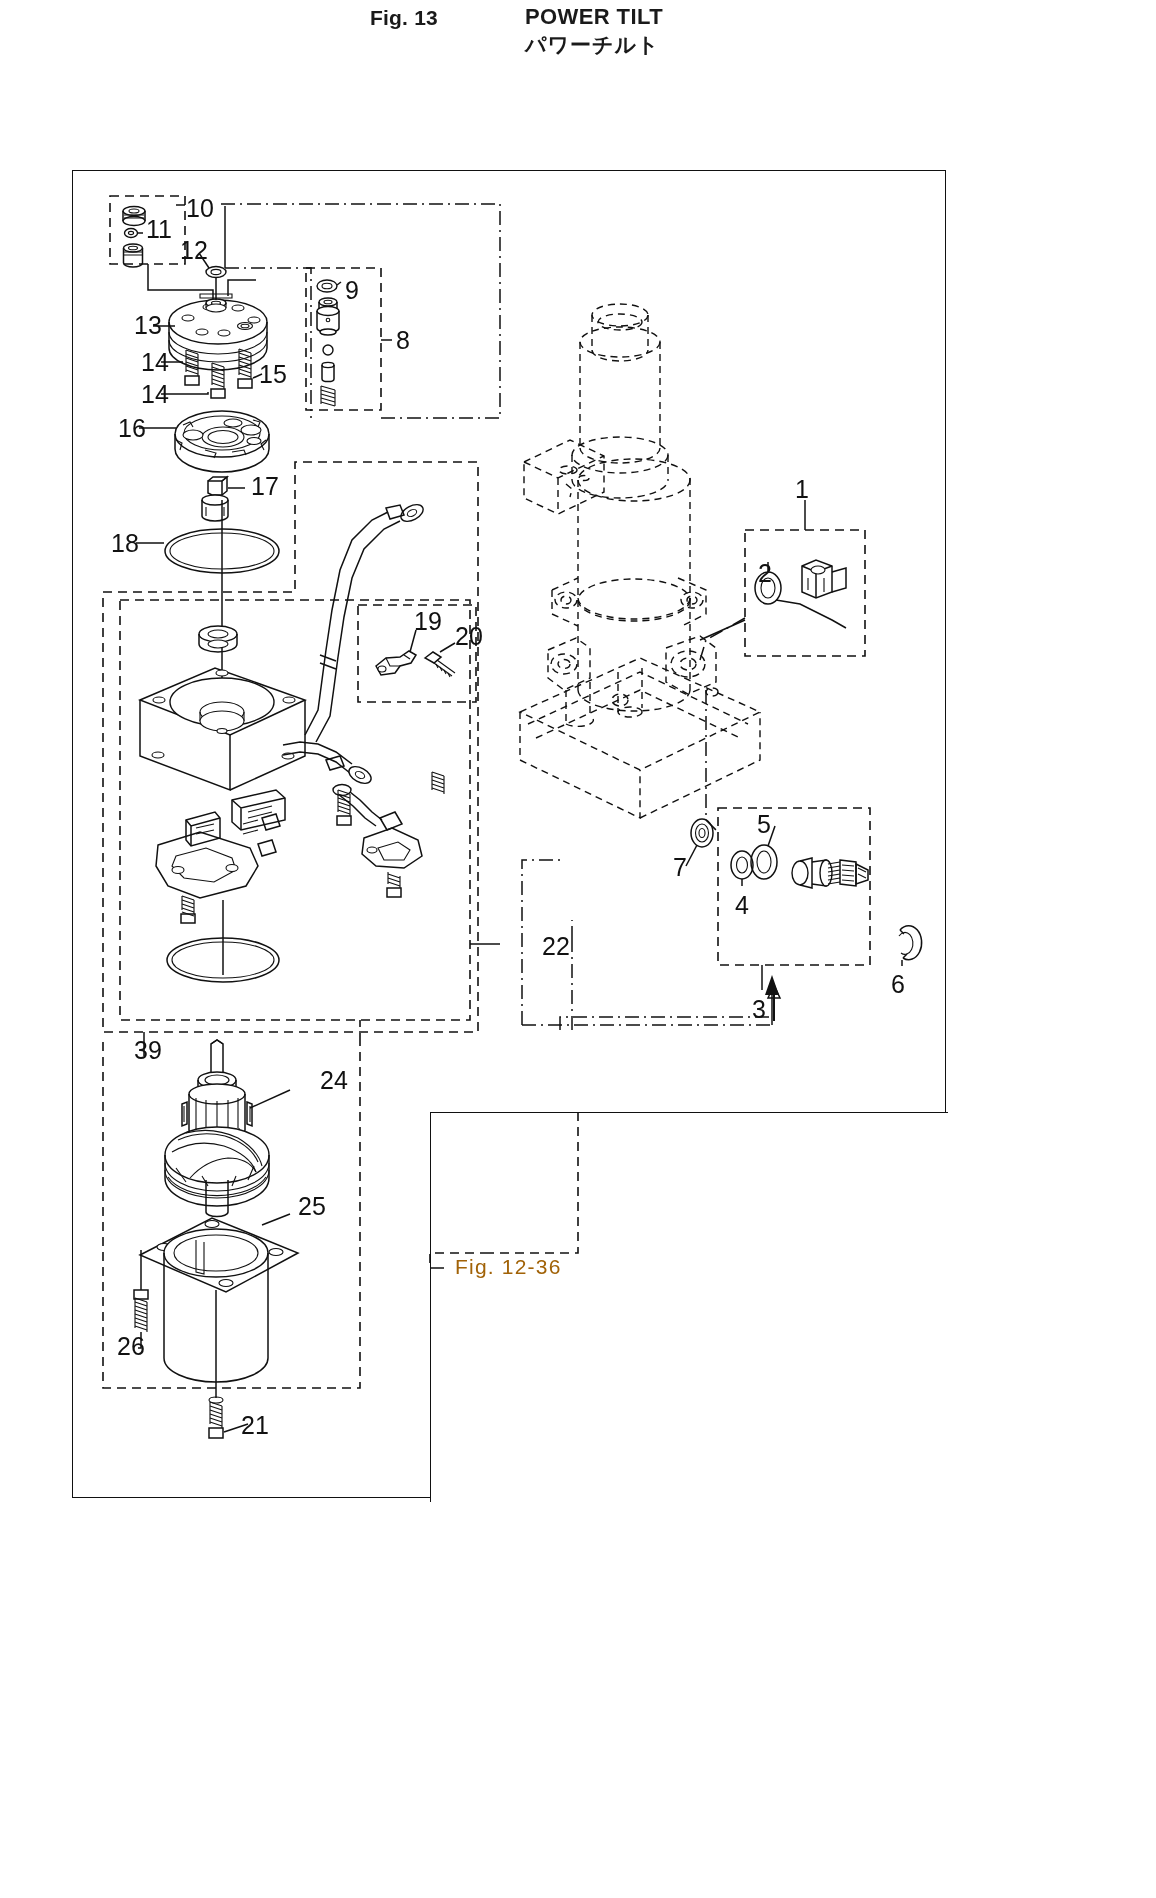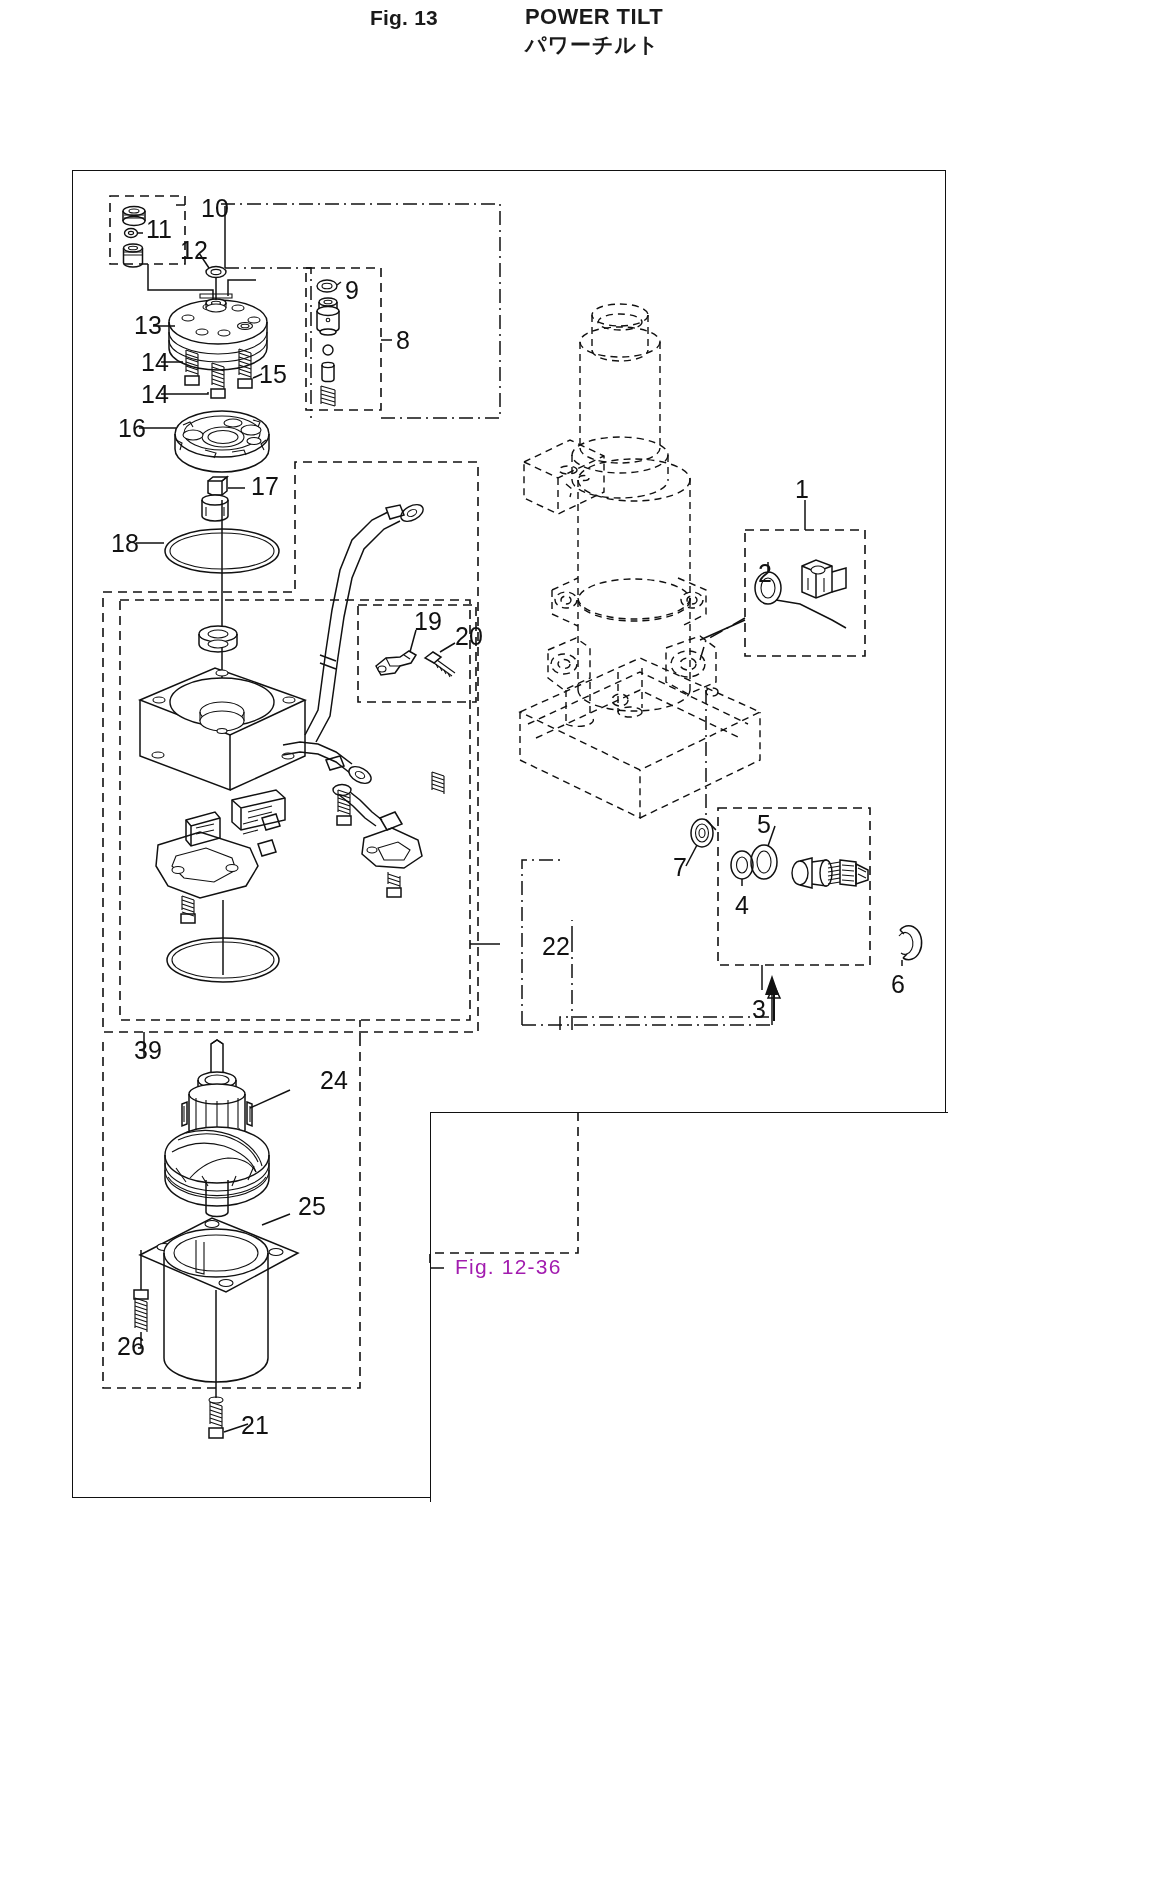--- a/index.html
+++ b/index.html
@@ -86,21 +86,21 @@
     font-weight:400;
     line-height:1;
     color:#111;
     font-family:"Liberation Sans", sans-serif;
     white-space:nowrap;
   }
   .xref{
     position:absolute;
     font-size:21px;
     letter-spacing:1.2px;
-    color:#a21caf;
+    color:#a16207;
     white-space:nowrap;
     font-family:"Liberation Sans", sans-serif;
   }
 </style>
 </head>
 <body>
 
 <div id="page">
 
   <div id="header">
@@ -620,21 +620,21 @@
 
   <div class="callout" style="left:795px;  top:477px;">1</div>
   <div class="callout" style="left:758px;  top:561px;">2</div>
   <div class="callout" style="left:752px;  top:997px;">3</div>
   <div class="callout" style="left:735px;  top:893px;">4</div>
   <div class="callout" style="left:757px;  top:812px;">5</div>
   <div class="callout" style="left:891px;  top:972px;">6</div>
   <div class="callout" style="left:673px;  top:855px;">7</div>
   <div class="callout" style="left:396px;  top:328px;">8</div>
   <div class="callout" style="left:345px;  top:278px;">9</div>
-  <div class="callout" style="left:186px;  top:196px;margin-left:15px;">10</div>
+  <div class="callout" style="left:186px;  top:196px;">10</div>
   <div class="callout" style="left:146px;  top:217px;">11</div>
   <div class="callout" style="left:180px;  top:238px;">12</div>
   <div class="callout" style="left:134px;  top:313px;">13</div>
   <div class="callout" style="left:141px;  top:350px;">14</div>
   <div class="callout" style="left:141px;  top:382px;">14</div>
   <div class="callout" style="left:259px;  top:362px;">15</div>
   <div class="callout" style="left:118px;  top:416px;">16</div>
   <div class="callout" style="left:251px;  top:474px;">17</div>
   <div class="callout" style="left:111px;  top:531px;">18</div>
   <div class="callout" style="left:414px;  top:609px;">19</div>

